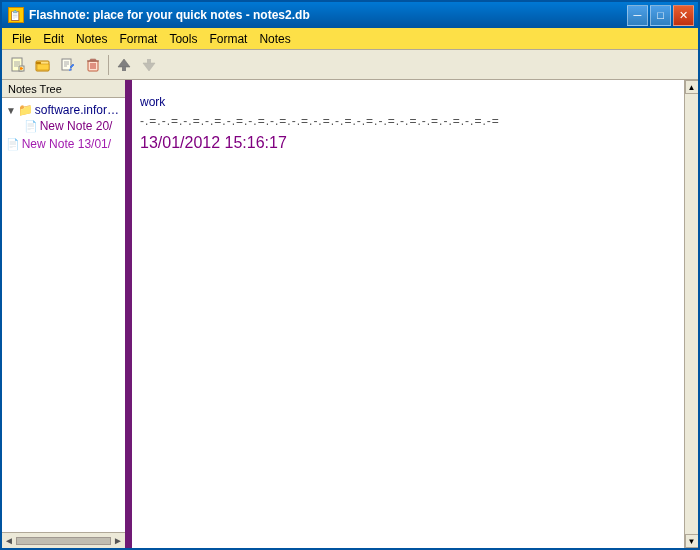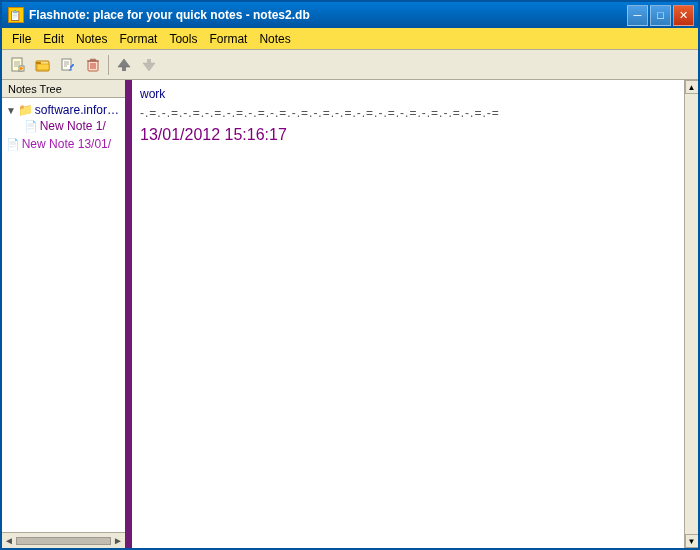--- a/index.html
+++ b/index.html
@@ -261,20 +261,21 @@
       font-size: 8px;
       cursor: pointer;
       margin-top: auto;
     }
     .content-text {
       padding: 6px 8px;
       flex: 1;
       font-size: 12px;
       color: #000;
       line-height: 1.4;
+      margin-top: 8px;
     }
     .note-title {
       font-size: 12px;
       color: #000080;
       font-weight: normal;
       margin-bottom: 2px;
     }
     .note-separator {
       font-size: 12px;
       color: #555;
@@ -382,21 +383,21 @@
       <div class="tree-area">
 
         <div class="tree-item">
           <span class="expand-icon">▼</span>
           <span style="color:#0000aa; margin-right:2px; font-size:12px;">📁</span>
           <span style="overflow:hidden;text-overflow:ellipsis;color:#000080;font-size:12px;">software.informe</span>
         </div>
 
         <div class="tree-item-child">
           <span style="color:#0000aa; margin-right:2px; font-size:11px;">📄</span>
-          <span style="color:#800080;font-size:12px;">New Note 1/</span>
+          <span style="color:#800080;font-size:12px;">New Note 20/</span>
         </div>
 
         <div class="tree-item-root">
           <span style="color:#0000aa; margin-right:2px; font-size:11px;">📄</span>
           <span style="color:#a21caf;font-size:12px;">New Note 13/01/</span>
         </div>
       </div>
       <div class="sidebar-bottom">
         <span class="scroll-left">◄</span>
         <div class="scroll-thumb"></div>

